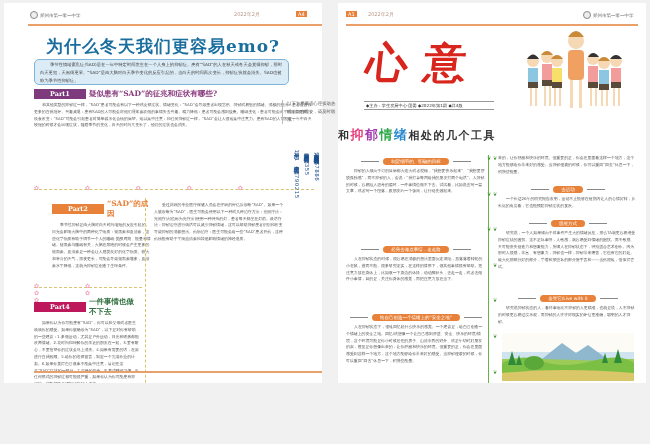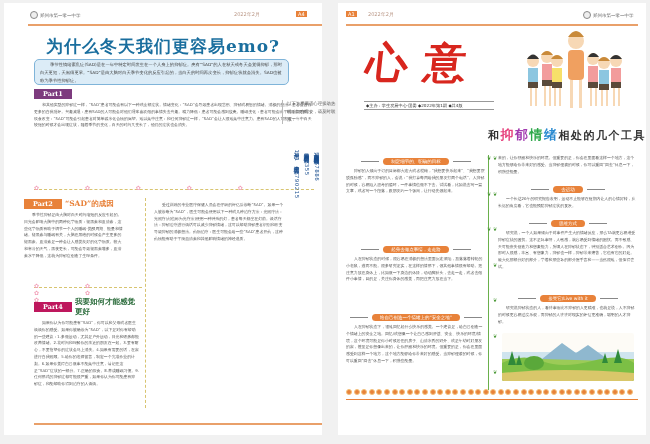--- a/index.html
+++ b/index.html
@@ -1,48 +1,48 @@
 <!DOCTYPE html>
 <html><head>
 <meta charset="utf-8">
 <style>
 *{box-sizing:border-box;margin:0;padding:0}
 body{width:650px;height:444px;background:#f1f1f1;font-family:"DejaVu Sans",sans-serif;position:relative;overflow:hidden}
-.page{position:absolute;top:3px;height:432px;background:#fff;overflow:hidden}
+.page{position:absolute;top:3px;height:380px;background:#fff;overflow:hidden}
 .pL{left:4px;width:318px}
 .pR{left:338px;width:308px}
 .hdr{position:absolute;top:8px;height:12px;font-size:5px;color:#b98}
 .hline{position:absolute;top:21px;height:2px;background:#e9a06a}
 .logo{display:flex;align-items:center;gap:2px;color:#666;font-size:4.5px}
 .logo .c{width:8px;height:8px;border-radius:50%;border:1px solid #888;background:#eee}
 .pg{background:#e8823a;color:#fff;font-size:5px;padding:0 2px}
 .title{position:absolute;top:32px;left:0;width:318px;text-align:center;font-family:"DejaVu Serif",serif;font-weight:bold;font-size:17px;color:#1a6e9e;letter-spacing:1px}
 .intro{position:absolute;top:56px;left:30px;width:255px;height:26px;background:#dcecf7;border:1px solid #7fb4d9;border-radius:5px;font-size:4.3px;line-height:8px;color:#444;padding:1px 5px;text-indent:10px}
 .part{display:flex;align-items:center;gap:3px;font-family:"DejaVu Serif",serif;font-weight:bold;font-size:7.5px}
-.part .tag{color:#fff;font-size:6.5px;padding:1px 9px}
+.part .tag{color:#fff;font-size:6.5px;padding:1px 16px}
 .ptxt{font-size:3.9px;line-height:6.8px;color:#555;text-indent:8px}
 .p1{position:absolute;top:86px;left:30px;width:280px}
 .p1 .tag{background:#7d3b7e}.p1 .lbl{color:#8a3b7e}
 .vine{position:absolute;height:8px;border-top:1px dashed #d8c470}
 .vine::before{content:"✿ ✿ ✿ ✿ ✿";position:absolute;top:-6px;left:0;width:100%;font-size:6px;color:#f2a0b8;letter-spacing:22px}
-.p2{position:absolute;top:196px;left:20px;width:100px}
+.p2{position:absolute;top:196px;left:48px;width:100px}
 .p2 .tag{background:#e8823a}.p2 .lbl{color:#e8823a}
 .p3{position:absolute;top:196px;left:150px;width:130px}
 .p3 .tag{background:#1a82c4}.p3 .lbl{color:#1a6e9e}
 .p4{position:absolute;top:294px;left:30px;width:105px}
 .p4 .tag{background:#be185d}.p4 .lbl{color:#2e6e3e}
 .vsep{position:absolute;top:195px;left:141px;width:1px;height:210px;border-left:1px dashed #d8c470}
 .bline{position:absolute;bottom:20px;left:30px;width:290px;height:2px;background:#e9a06a}
 .hot{position:absolute;top:100px;left:282px;width:55px;font-size:4.4px;line-height:8px;color:#555;border-left:1px solid #bbb;padding-left:4px}
 .hotlist{position:absolute;top:148px;left:294px;display:flex;flex-direction:row-reverse;gap:3px}
 .hotlist div{writing-mode:vertical-rl;font-size:5.5px;color:#1a4e8e;letter-spacing:0.5px}
 .xinyi{position:absolute;top:32px;left:28px;font-family:"DejaVu Serif",serif;font-size:42px;font-weight:bold;color:#d8261e;letter-spacing:16px;transform:skewX(-6deg)}
 .meta{position:absolute;top:98px;left:26px;width:130px;font-size:4.2px;border-top:1px solid #999;border-bottom:1px solid #999;padding:1px 2px;color:#333}
 .kids{position:absolute;top:20px;left:180px;width:110px;height:90px}
-.h2{position:absolute;top:123px;left:0;width:308px;text-align:right;font-size:11px;font-weight:bold;color:#333;letter-spacing:1.5px}
+.h2{position:absolute;top:123px;left:0;width:308px;text-align:left;font-size:11px;font-weight:bold;color:#333;letter-spacing:1.5px}
 .h2 .c1{color:#e63d7a;font-size:13px}.h2 .c2{color:#a23bb0;font-size:13px}.h2 .c3{color:#2ea84a;font-size:13px}.h2 .c4{color:#2a8ad0;font-size:13px}
 .sec{display:flex;align-items:center;justify-content:center;gap:4px;margin:3px 0}
 .sec::before,.sec::after{content:"";height:1px;background:#888;width:18px}
 .sec span{background:#e8823a;color:#fff;font-size:4.5px;padding:1px 8px;border-radius:5px}
 .colA{position:absolute;top:152px;left:8px;width:140px}
 .colB{position:absolute;top:152px;left:160px;width:140px}
 .vinev{position:absolute;top:152px;left:150px;width:6px;height:235px;border-left:1px solid #6ab04c}
 .vinev::before{content:"❦ ❦ ❦ ❦ ❦ ❦ ❦ ❦ ❦ ❦";position:absolute;left:-3px;top:0;font-size:5px;color:#4e9a3a;writing-mode:vertical-rl;letter-spacing:14px}
 .dots{position:absolute;top:386px;left:8px;width:292px;height:8px;display:flex;gap:1.6px;overflow:hidden}
 .dots i{display:block;min-width:6px;height:6px;border-radius:50%;background:#e8823a;border:1px solid #f3c17a}
@@ -62,41 +62,42 @@
   <div class="hdr" style="left:230px">2022年2月</div>
   <div class="hdr" style="left:292px"><span class="pg">A4</span></div>
   <div class="hline" style="left:24px;width:294px"></div>
 
   <div class="title">为什么冬天我们更容易emo?</div>
   <div class="intro">季节性情绪紊乱症(SAD)是在一年中特定时间发生在一个人身上的抑郁症。患有“SAD”的人在秋天或冬天会觉得抑郁，那时白天更短，天黑得更早。“SAD”是由大脑对白天季节变化的反应引起的，当白天的时间再次变长，抑郁症状就会消失。SAD也被称为季节性抑郁症。</div>
 
   <div class="p1">
     <div class="part">
         <span class="tag">Part1</span>
+        <span class="lbl">疑似患有“SAD”的征兆和症状有哪些?</span>
       </div>
     <div class="ptxt" style="height:88px;overflow:hidden;margin-top:3px">和其他类型的抑郁症一样，“SAD”患者可能会有以下一种或全部症状。情绪变化：“SAD”会导致患者出现悲伤、抑郁或易怒的情绪。消极的想法：患者会进行更多的自我批评。兴趣减退：患有SAD的人可能会对他们通常喜欢做的事情失去兴趣。精力降低：患者可能会感到疲惫。睡眠变化：患者可能会比平时睡得更多。饮食改变：“SAD”可能会引起患者对简单碳水化合物的渴望。难以集中注意：和任何抑郁症一样，“SAD”会让人很难集中注意力。患有SAD的人可能在一年中白天较短的时候才会出现症状，随着季节的变化，白天的时间又变长了，他们的症状也会消失。</div>
   </div>
   <div class="vine" style="top:186px;left:30px;width:280px"></div>
 
   <div class="p2">
     <div class="part">
         <span class="tag">Part2</span>
         <span class="lbl">“SAD”的成因</span>
       </div>
     <div class="ptxt" style="height:80px;overflow:hidden;margin-top:3px">季节性抑郁是由大脑对白天时间缩短的反应引起的。日光会影响大脑中的两种化学物质：褪黑素和血清素，这些化学物质有助于调节一个人的睡眠-觉醒周期、能量和情绪。褪黑素与睡眠有关，大脑在黑暗的时候会产生更多的褪黑素。血清素是一种会让人感觉良好的化学物质。较大和寒冷的天气，黑夜更长，可能会导致褪黑素增多，血清素水平降低，这就为抑郁症创造了生理条件。</div>
   </div>
   <div class="vsep"></div>
   <div class="p3">
     <div class="ptxt" style="height:180px;overflow:hidden;margin-top:3px">受过训练的专业医疗保健人员会在仔细的评估后诊断“SAD”。如果一个人被诊断为“SAD”，医生可能会使用以下一种或几种治疗方法：光照疗法：光照疗法(也称为光疗法)使用一种特殊的灯，患者每天都坐在灯前。谈话疗法：抑郁治疗进行谈话可以减少抑郁情绪，这可以帮助抑郁患者识别和改变导致抑郁的消极想法。药物治疗：医生可能会给一些“SAD”患者开药，这种药物能有助于平衡血清素和其他影响情绪的神经递质。</div>
   </div>
   <div class="vine" style="top:284px;left:30px;width:108px"></div>
   <div class="p4">
     <div class="part">
         <span class="tag">Part4</span>
-        <span class="lbl">我要如何才能感觉更好</span>
+        <span class="lbl">一件事情也做不下去</span>
       </div>
     <div class="ptxt" style="height:108px;overflow:hidden;margin-top:3px">如果你认为你可能患有“SAD”，你可以和父母或者医生谈谈你的感受。如果你被确诊为“SAD”，以下是对你有帮助的一些建议：1.多做运动，尤其是户外运动，日光和锻炼都能改善情绪。2.花时间和理解你的亲近的朋友在一起。3.要有耐心，不要指望你的症状会马上消失。4.如果有需要的话，在家进行自我照顾。5.给你的老师留言，制定一个完成作业的计划。6.如果你觉得自己做事不能集中注意，请记住这是“SAD”症状的一部分。7.正确的饮食。8.养成睡眠习惯。9.任何形式的抑郁症都可能很严重，如果你认为你可能患有抑郁症，和能帮助你得到治疗的人谈谈。</div>
   </div>
   <div class="bline" style="bottom:10px"></div>
 </div>
 
 <div class="hot">以下为季票适心理援助热线，如有需要，请及时联系：</div>
 <div class="hotlist">
   <div>郑州市政府建立的心理援助热线 967886</div>
   <div>共青团郑州市委心理热线 12355</div>

